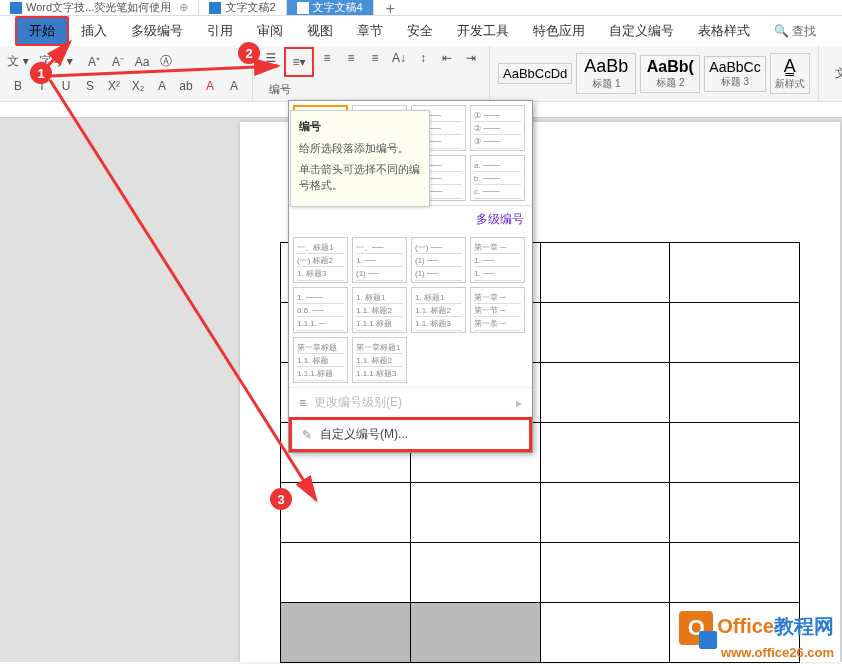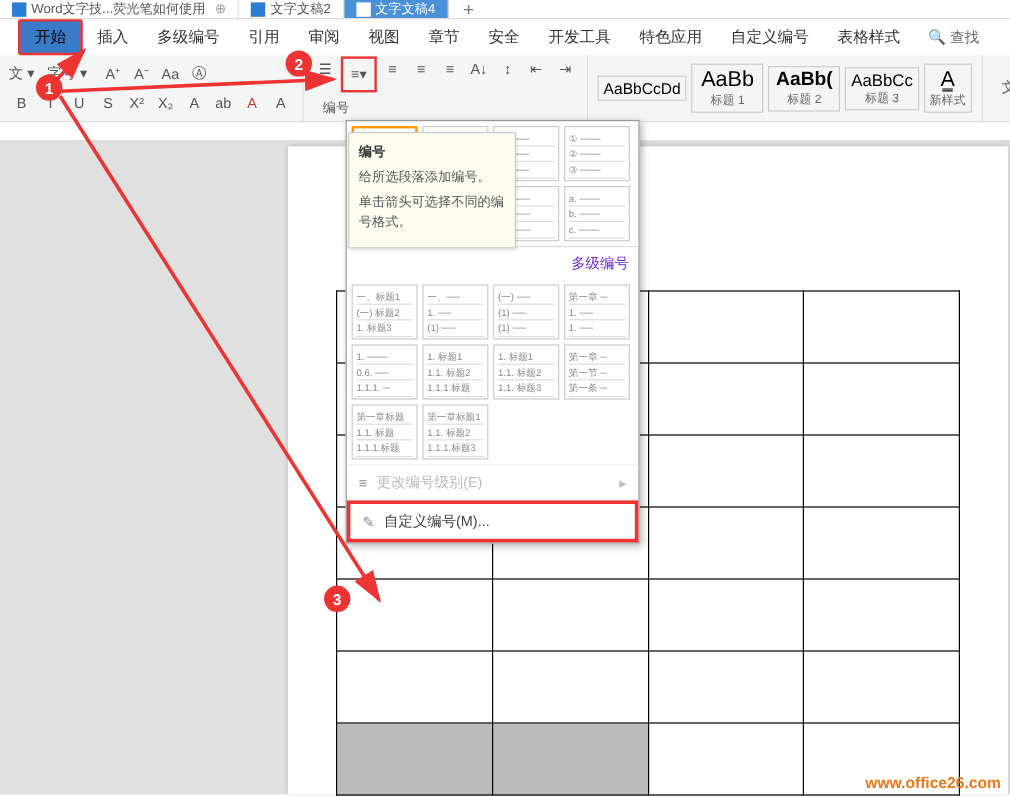--- a/index.html
+++ b/index.html
@@ -348,14 +348,15 @@
       <marker id="ah" markerWidth="10" markerHeight="10" refX="8" refY="3" orient="auto">
         <path d="M0,0 L0,6 L9,3 z" fill="#e33"></path>
       </marker>
     </defs>
   <line x1="44" y1="70" x2="70" y2="42" stroke="#e33" stroke-width="3" marker-end="url(#ah)"></line>
   <line x1="50" y1="76" x2="278" y2="66" stroke="#e33" stroke-width="3" marker-end="url(#ah)"></line>
   <line x1="50" y1="80" x2="316" y2="500" stroke="#e33" stroke-width="3" marker-end="url(#ah)"></line>
 </svg>
 
 <div class="watermark">
+  <div class="wm-top"><span class="wm-ic">O</span><span class="o1">Office</span><span class="o2">教程网</span></div>
   <div class="wm-url">www.office26.com</div>
 </div>
 
 </body></html>

